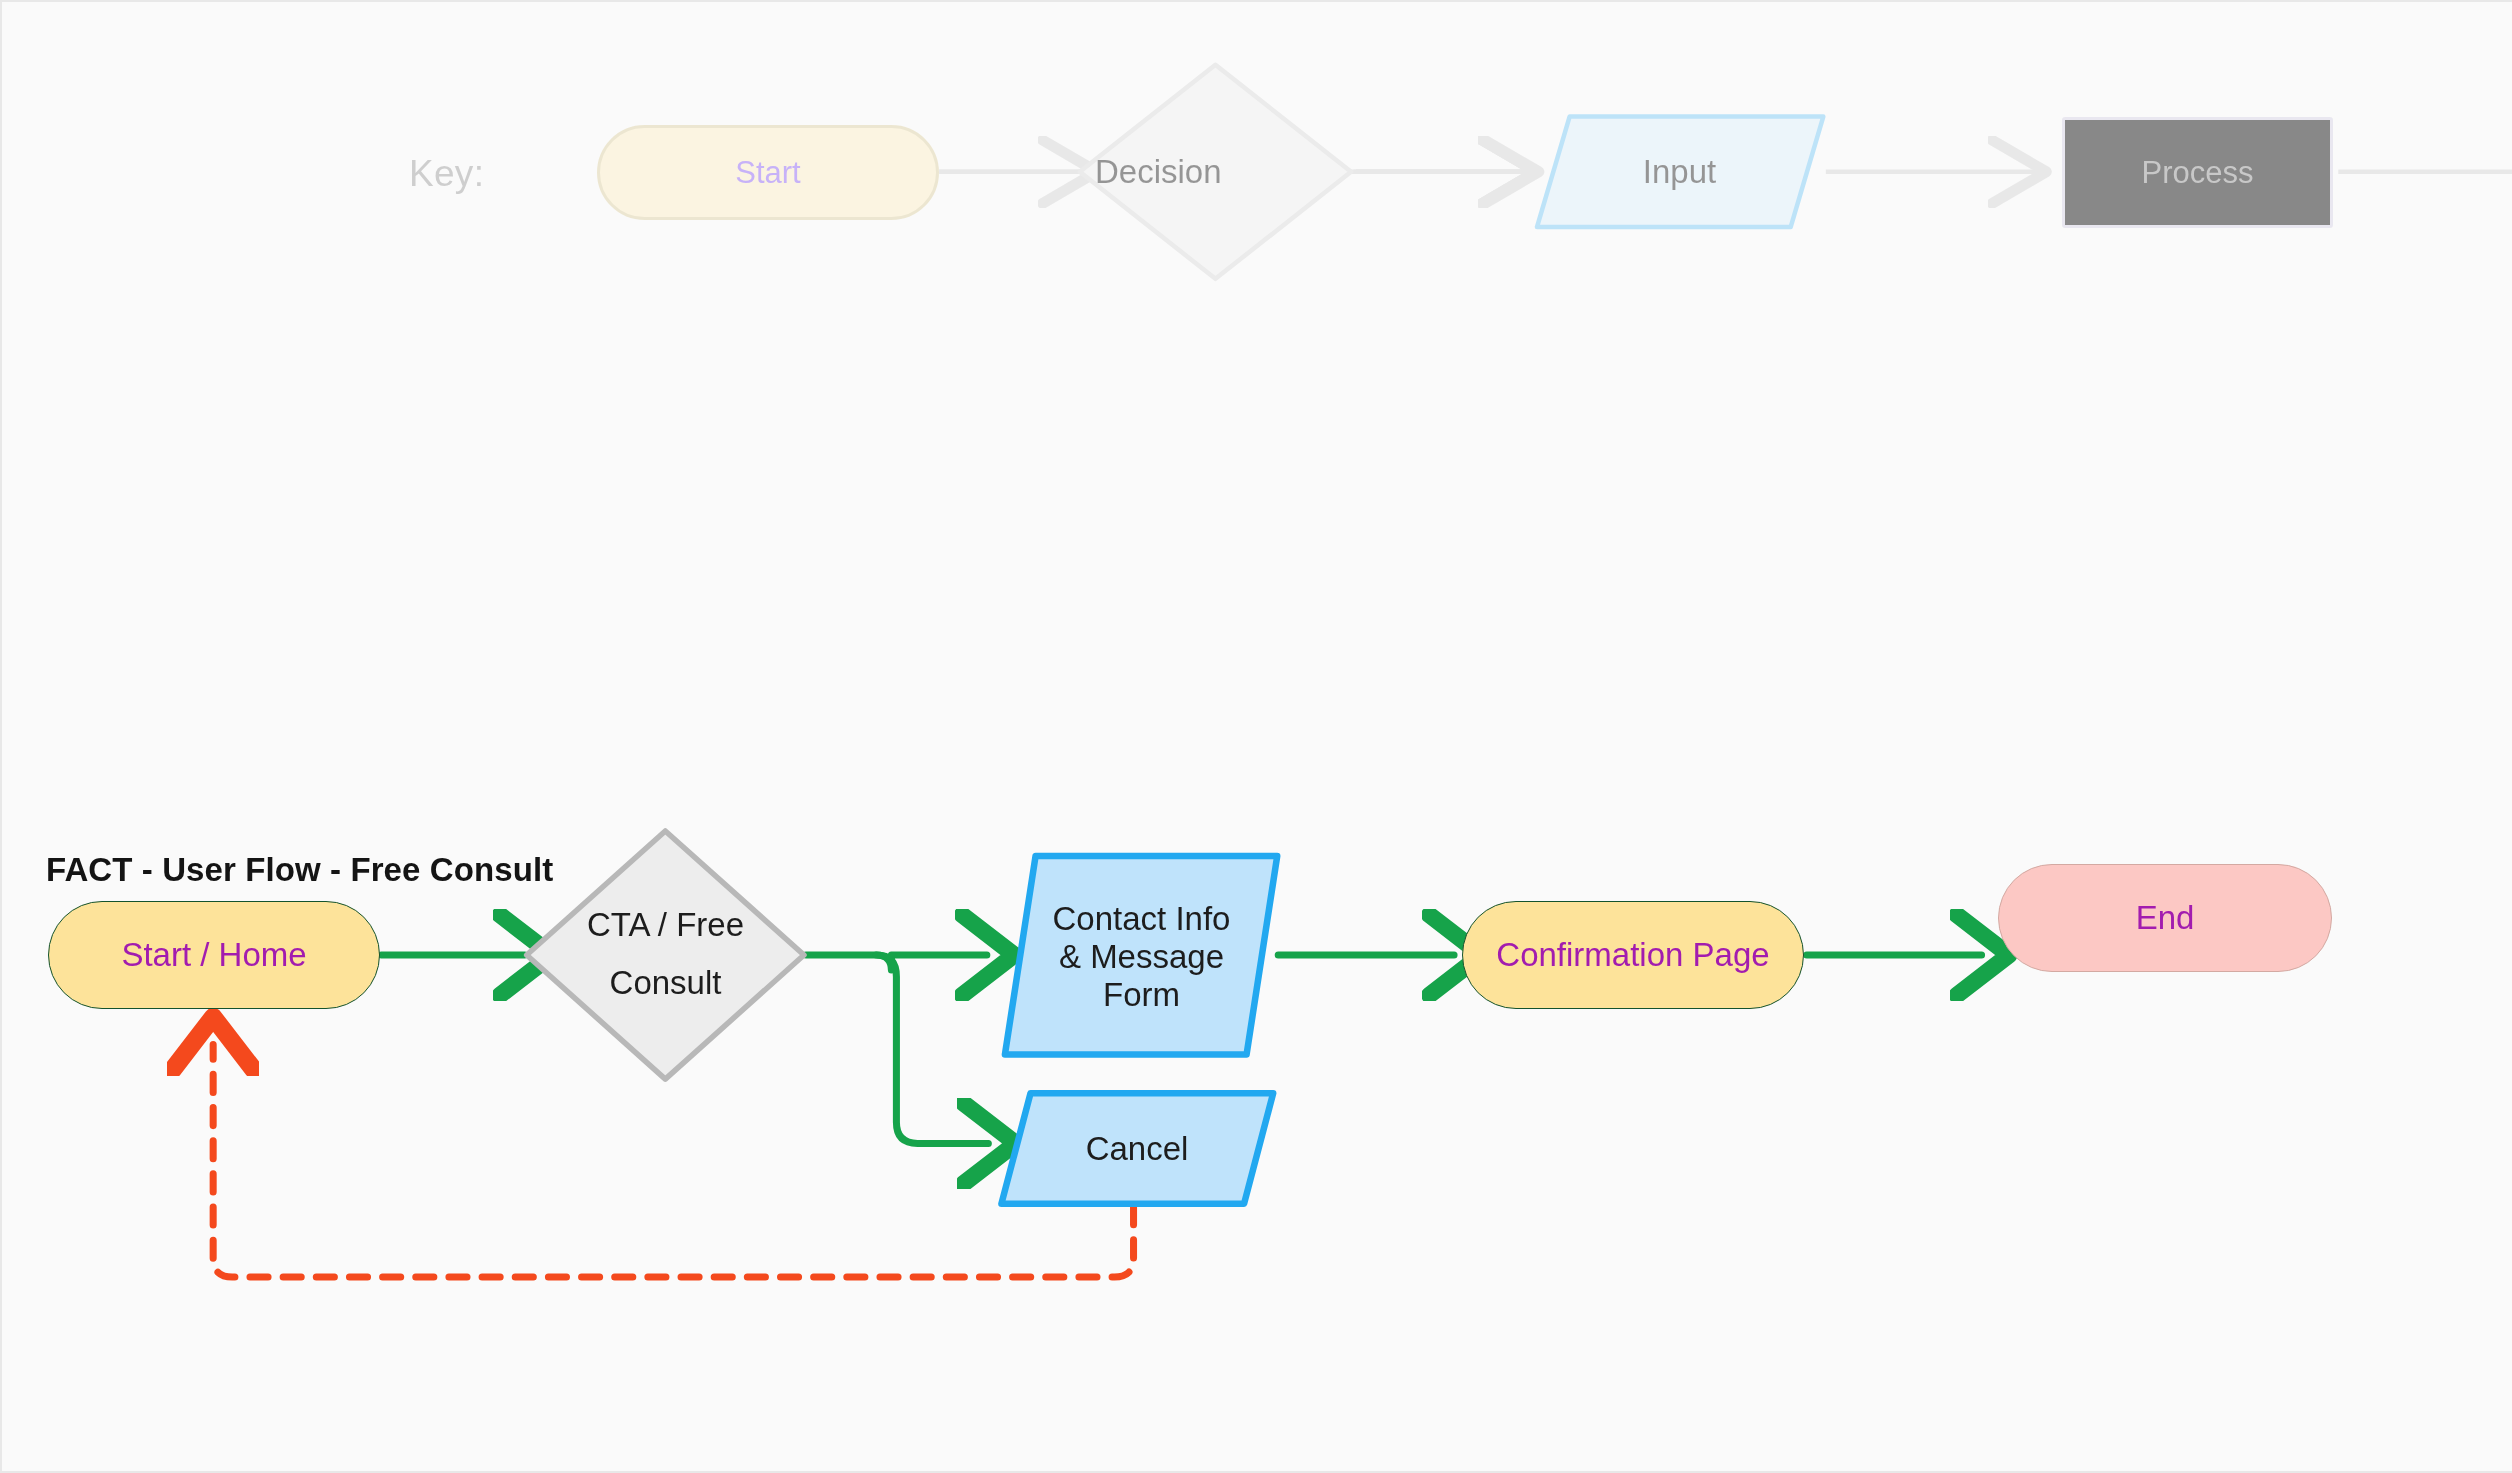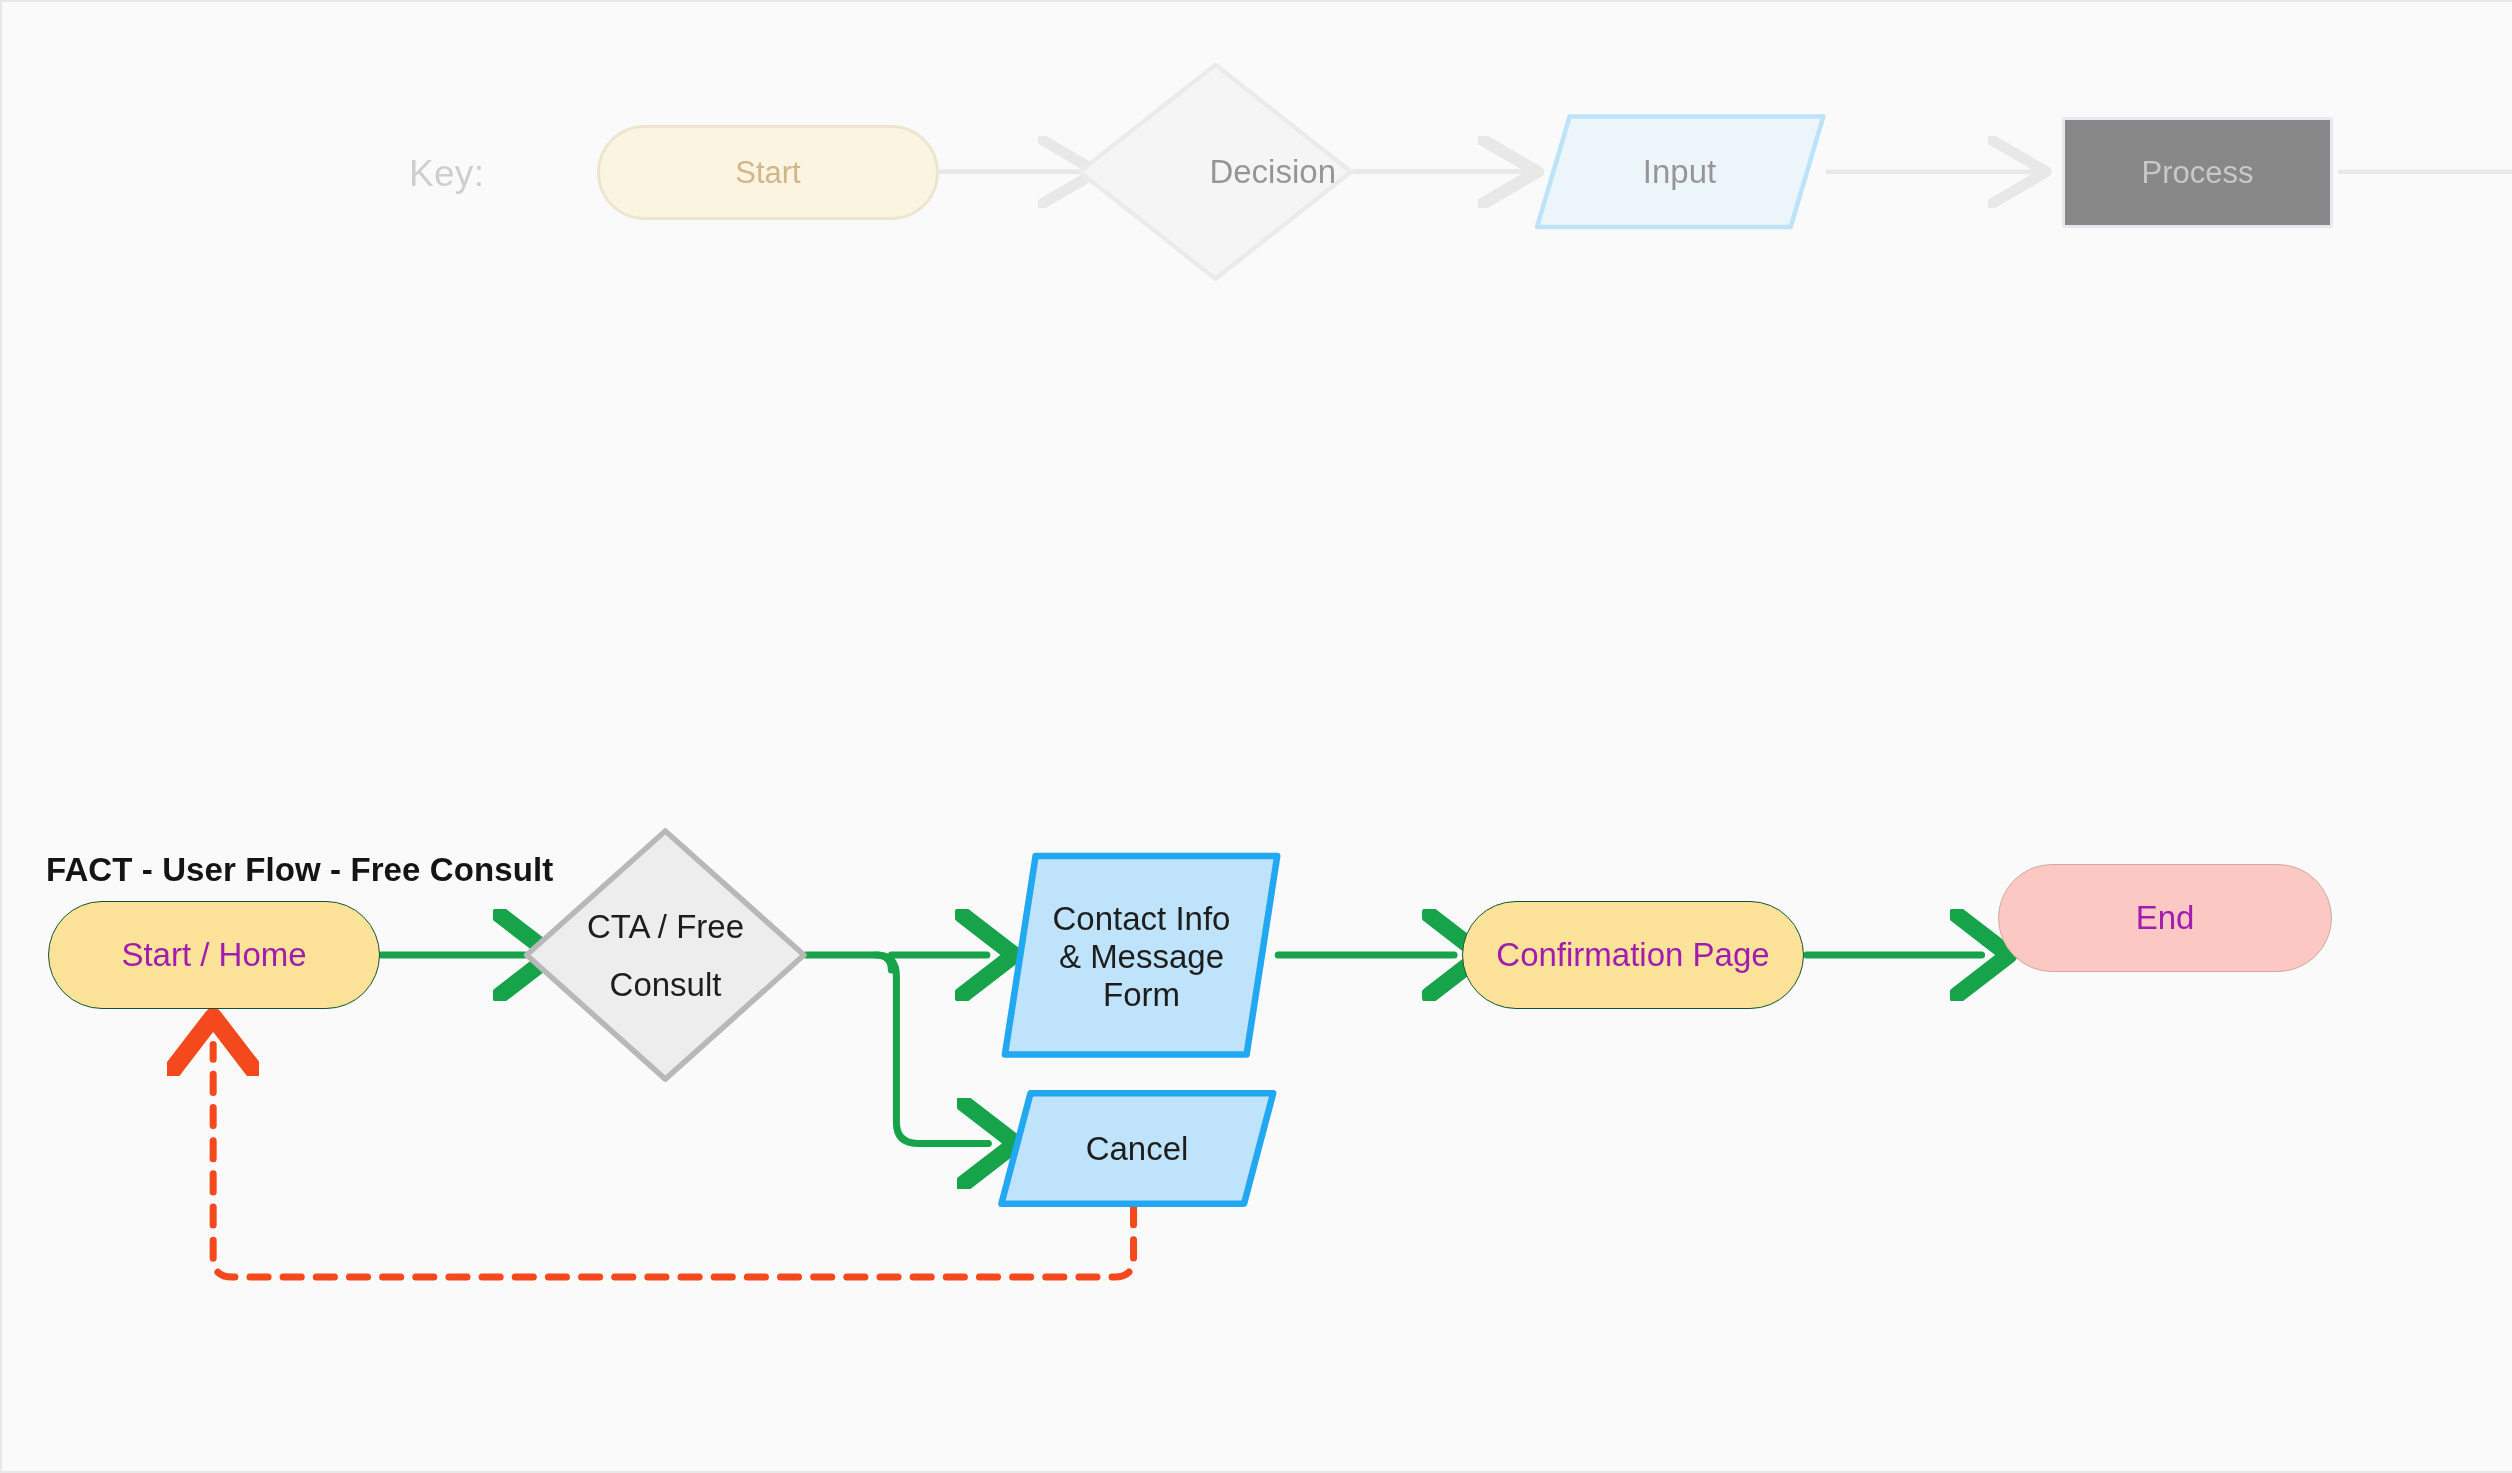--- a/index.html
+++ b/index.html
@@ -19,35 +19,35 @@
   .node span{display:block;line-height:1.22;}
 
   
   #legend{opacity:.45;}
   .legend-label{
     position:absolute;left:407px;top:151px;width:111px;
     font-size:37px;color:#9a9a9a;font-weight:400;letter-spacing:0.3px;
   }
   .lg-term{
     border-radius:502px;border:3.5px solid #ddd0a0;background:#fdeec4;
-    color:#a16207;font-size:31px;
+    color:#8b5cf6;font-size:31px;
   }
   .lg-proc{
     border:3.5px solid #d6d2e4;background:#000000;color:#8d8d8d;font-size:31px;border-radius:3px;
   }
   .lg-input{color:#8d8d8d;font-size:31px;}
 
   
   .terminator{
     border-radius:502px;border:1px solid #14532d;background:#fde39a;
     color:#a21caf;font-size:33px;
   }
   .terminator.end{border-color:#d3a9a2;background:#fcc8c4;}
   .io-text{color:#1d1d1d;font-size:33px;position:absolute;display:flex;align-items:center;justify-content:center;text-align:center;}
-  .diamond-text{color:#1d1d1d;font-size:33px;position:absolute;display:flex;align-items:center;justify-content:flex-end;text-align:center;}
+  .diamond-text{color:#1d1d1d;font-size:33px;position:absolute;display:flex;align-items:center;justify-content:flex-start;text-align:center;}
 
   
   #user-story{
     position:absolute;left:44px;top:579px;width:507px;
     font-size:33px;line-height:1.33;color:#141414;
   }
   #user-story b{font-weight:700;}
   #flow-title{
     position:absolute;left:44px;top:849px;
     font-size:33px;font-weight:700;color:#141414;letter-spacing:0.1px;

